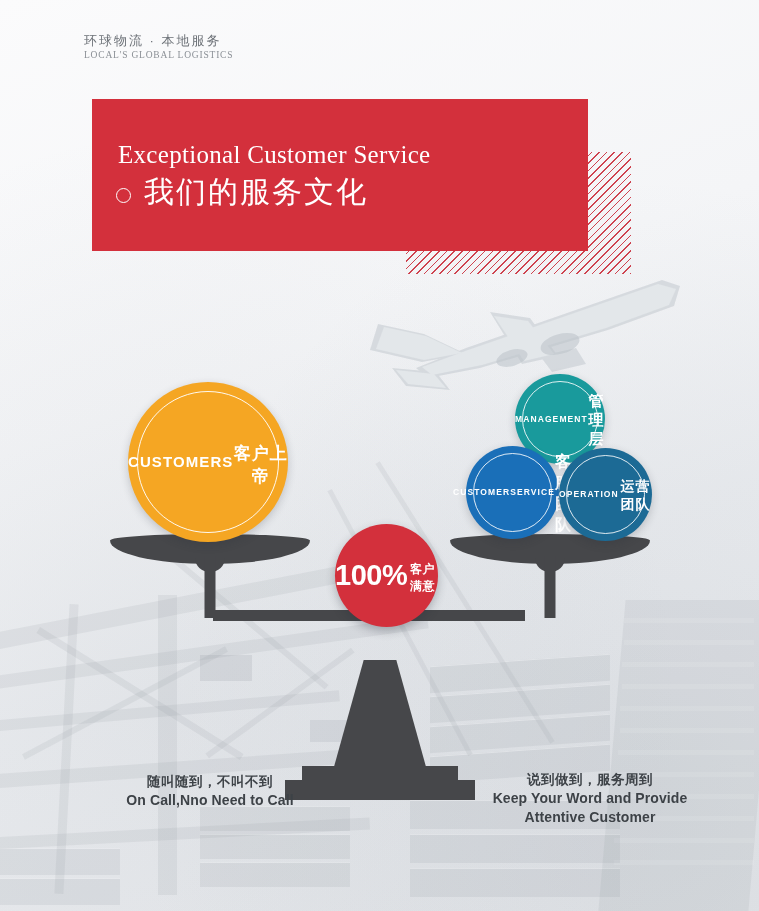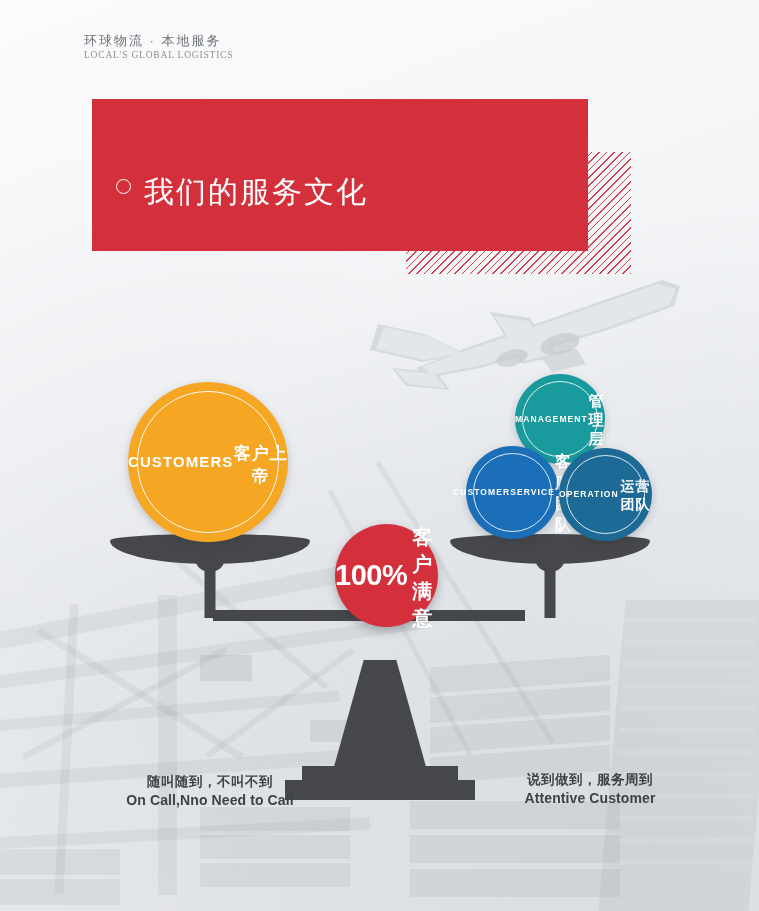--- a/index.html
+++ b/index.html
@@ -60,21 +60,21 @@
   
   #banner{
     position:absolute;left:92px;top:99px;width:496px;height:152px;
     background:#d3303c;
   }
   #banner .en{
     position:absolute;left:26px;top:42px;
     font-family:"Liberation Serif","DejaVu Serif",serif;
     font-size:25px;color:#ffffff;letter-spacing:.3px;white-space:nowrap;
   }
-  #banner .cnrow{position:absolute;left:24px;top:74px;display:flex;gap:13px;}
+  #banner .cnrow{position:absolute;left:24px;top:74px;display:flex;align-items:center;gap:13px;}
   #banner .bullet{
     width:13px;height:13px;border:1.6px solid #ffffff;border-radius:50%;
     display:inline-block;margin-top:6px;
   }
   #banner .cn{font-size:30px;color:#ffffff;letter-spacing:2px;white-space:nowrap;line-height:38px;}
 
   
   #scale{position:absolute;left:0;top:0;width:759px;height:911px;}
 
   .pan{position:absolute;}
@@ -131,21 +131,21 @@
 
   #b-operation{left:559px;top:448px;width:93px;height:93px;background:#1c6a95;}
   #b-operation .en{font-size:8.5px;}
   #b-operation .cn{font-size:14px;margin-top:3px;}
 
   #b-satisfaction{
     left:335px;top:524px;width:103px;height:103px;background:#d3303c;
     box-shadow:0 4px 10px rgba(40,45,55,.30);
   }
   #b-satisfaction .pct{font-size:29px;font-weight:bold;color:#fff;letter-spacing:-.5px;line-height:1;}
-  #b-satisfaction .cn{font-size:20px;font-weight:bold;color:#fff;margin-top:4px;letter-spacing:.5px;}
+  #b-satisfaction .cn{font-size:12px;font-weight:bold;color:#fff;margin-top:4px;letter-spacing:.5px;}
 
   
   .caption{position:absolute;text-align:center;color:#3d4247;}
   .caption .cn{font-size:13.5px;font-weight:bold;letter-spacing:.5px;line-height:18px;}
   .caption .en{font-size:14px;font-weight:bold;letter-spacing:.1px;line-height:19px;}
   #cap-left{left:110px;top:773px;width:200px;}
   #cap-right{left:480px;top:771px;width:220px;}
 </style>
 </head>
 <body>
@@ -223,20 +223,21 @@
   </div>
 
   <div id="logo">
     <div class="cn">环球物流 · 本地服务</div>
     <div class="en">LOCAL'S GLOBAL LOGISTICS</div>
   </div>
 
   <div id="hatch"></div>
 
   <div id="banner">
+    <div class="en">Exceptional Customer Service</div>
     <div class="cnrow">
       <span class="bullet"></span>
       <span class="cn">我们的服务文化</span>
     </div>
   </div>
 
   <div id="scale">
     <div id="beam"></div>
 
     <div class="pan" id="pan-left">
@@ -296,16 +297,17 @@
     </div>
   </div>
 
   <div class="caption" id="cap-left">
     <div class="cn">随叫随到，不叫不到</div>
     <div class="en">On Call,Nno Need to Call</div>
   </div>
 
   <div class="caption" id="cap-right">
     <div class="cn">说到做到，服务周到</div>
+    <div class="en">Keep Your Word and Provide</div>
     <div class="en">Attentive Customer</div>
   </div>
 
 </div>
 
 </body></html>

